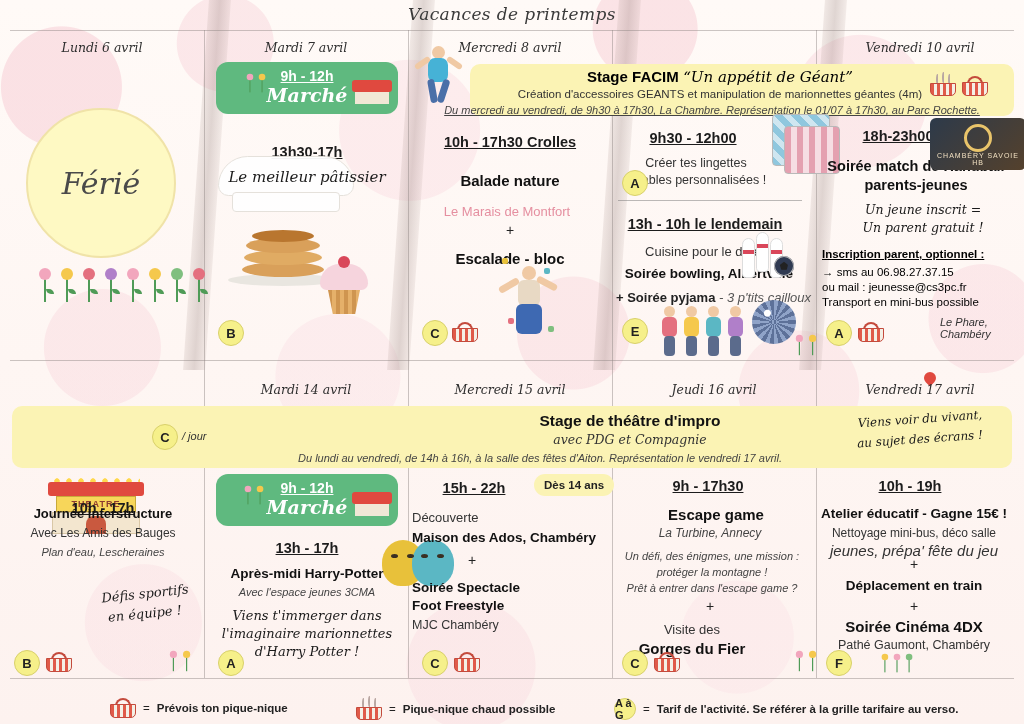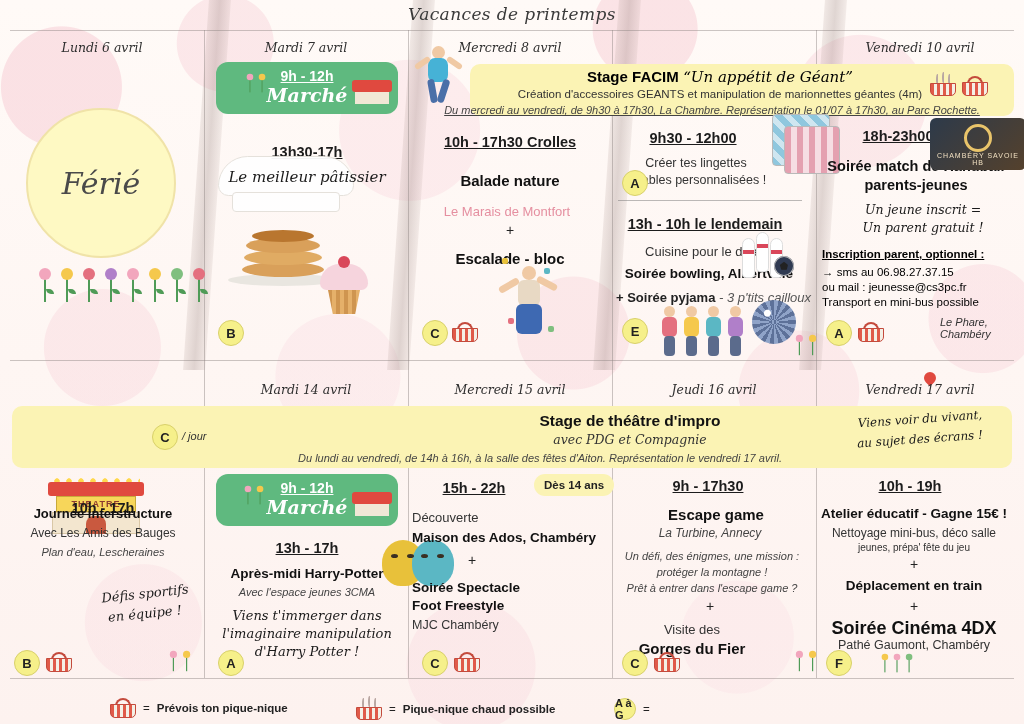--- a/index.html
+++ b/index.html
@@ -548,21 +548,21 @@
   </div>
   <div class="cell" style="left:352px; top:492px; width:40px;">
     <div style="width:40px;height:12px;background:#e0493f;border-radius:3px;"></div>
     <div style="width:34px;height:12px;margin-left:3px;background:#f1e7d6;"></div>
   </div>
   <div class="cell time" style="left:216px; top:540px; width:182px;">13h - 17h</div>
 
   <div class="cell bigtitle" style="left:212px; top:566px; width:190px; font-size:13.5px;">Après-midi Harry-Potter</div>
   <div class="cell subi" style="left:212px; top:586px; width:190px;">Avec l'espace jeunes 3CMA</div>
   <div class="cell hand" style="left:212px; top:608px; width:190px; text-align:center; font-size:13px; color:#1a1a1a;">Viens t'immerger dans</div>
-  <div class="cell hand" style="left:212px; top:626px; width:190px; text-align:center; font-size:13px; color:#1a1a1a;">l'imaginaire manipulation</div>
+  <div class="cell hand" style="left:212px; top:626px; width:190px; text-align:center; font-size:13px; color:#1a1a1a;">l'imaginaire marionnettes</div>
   <div class="cell hand" style="left:212px; top:644px; width:190px; text-align:center; font-size:13px; color:#1a1a1a;">d'Harry Potter !</div>
   <div class="cell badge" style="left:218px; top:650px;">A</div>
 
   <div class="cell time" style="left:414px; top:480px; width:120px;">15h - 22h</div>
   <div class="cell" style="left:534px; top:474px; padding:5px 10px; background:#fbf3b4; border-radius:16px; font-size:11.5px; font-weight:bold; color:#222;">Dès 14 ans</div>
   <div class="cell sub" style="left:412px; top:510px; width:150px; text-align:left; font-size:13px;">Découverte</div>
   <div class="cell" style="left:412px; top:530px; width:190px; font-size:13.5px; color:#111;">
     <span style="font-weight:bold;">Maison des Ados, Chambéry</span>
   </div>
   <div class="cell plus" style="left:412px; top:552px; width:120px;">+</div>
@@ -605,27 +605,27 @@
       <div class="fl">
           <div class="stem"></div>
           <div class="pet" style="background:#f5c84c;"></div>
         </div>
     </div>
   </div>
 
   <div class="cell time" style="left:820px; top:478px; width:180px;">10h - 19h</div>
   <div class="cell bigtitle" style="left:818px; top:506px; width:192px; font-size:13.5px;">Atelier éducatif - Gagne 15€ !</div>
   <div class="cell sub" style="left:818px; top:526px; width:192px; font-size:12px;">Nettoyage mini-bus, déco salle</div>
-  <div class="cell sub" style="left:818px; top:542px; width:192px; font-size:10px;">jeunes, prépa' fête du jeu</div>
+  <div class="cell sub" style="left:818px; top:542px; width:192px; font-size:15px;font-style:italic;">jeunes, prépa' fête du jeu</div>
 
   <div class="cell plus" style="left:818px; top:556px; width:192px;">+</div>
   <div class="cell bigtitle" style="left:818px; top:578px; width:192px; font-size:13.5px;">Déplacement en train</div>
 
   <div class="cell plus" style="left:818px; top:598px; width:192px;">+</div>
-  <div class="cell bigtitle" style="left:818px; top:618px; width:192px; font-size:18px;">Soirée Cinéma 4DX</div>
+  <div class="cell bigtitle" style="left:818px; top:618px; width:192px; font-size:15px;">Soirée Cinéma 4DX</div>
   <div class="cell sub" style="left:818px; top:638px; width:192px; font-size:12.5px;">Pathé Gaumont, Chambéry</div>
   <div class="cell badge" style="left:826px; top:650px;">F</div>
   <div class="cell" style="left:866px; top:646px;">
     <div class="flowerrow" style="transform:scale(0.55);">
       <div class="fl">
           <div class="stem"></div>
           <div class="pet" style="background:#f5c84c;"></div>
         </div>
       <div class="fl">
           <div class="stem"></div>
@@ -653,15 +653,16 @@
           <div class="s" style="left:12px;top:-2px;"></div>
           <div class="s" style="left:18px;top:0;"></div>
           <div class="b"></div>
       </div>
       <span>=</span>
       <span style="font-weight:bold;">Pique-nique chaud possible</span>
     </div>
     <div class="item" style="left:614px; top:10px;">
       <div class="badge sm">A à G</div>
       <span>=</span>
+      <span style="font-weight:bold;">Tarif de l'activité. Se référer à la grille tarifaire au verso.</span>
     </div>
   </div>
 </div>
 
 </body></html>

